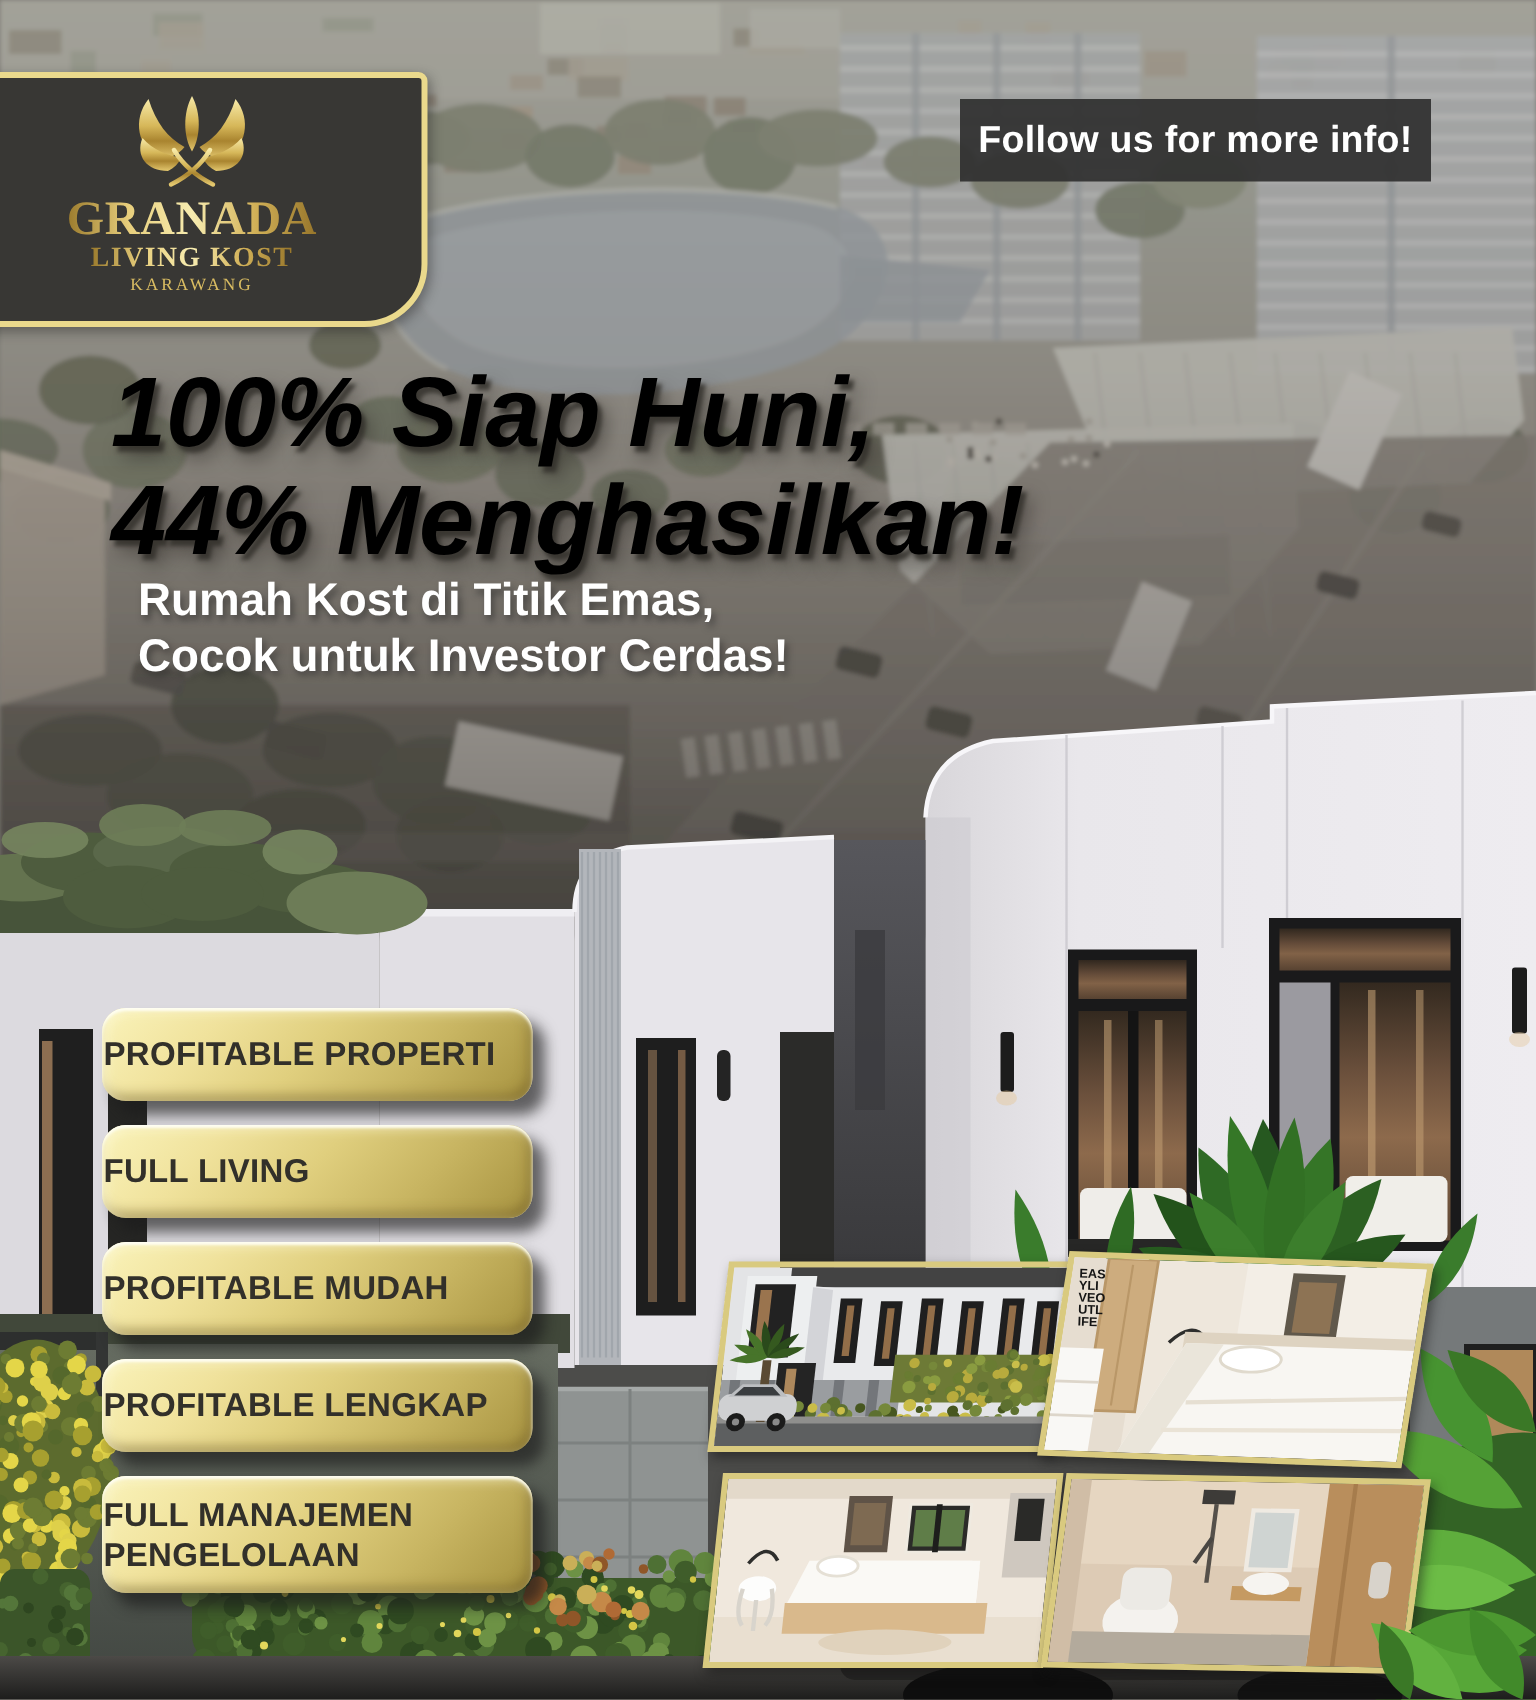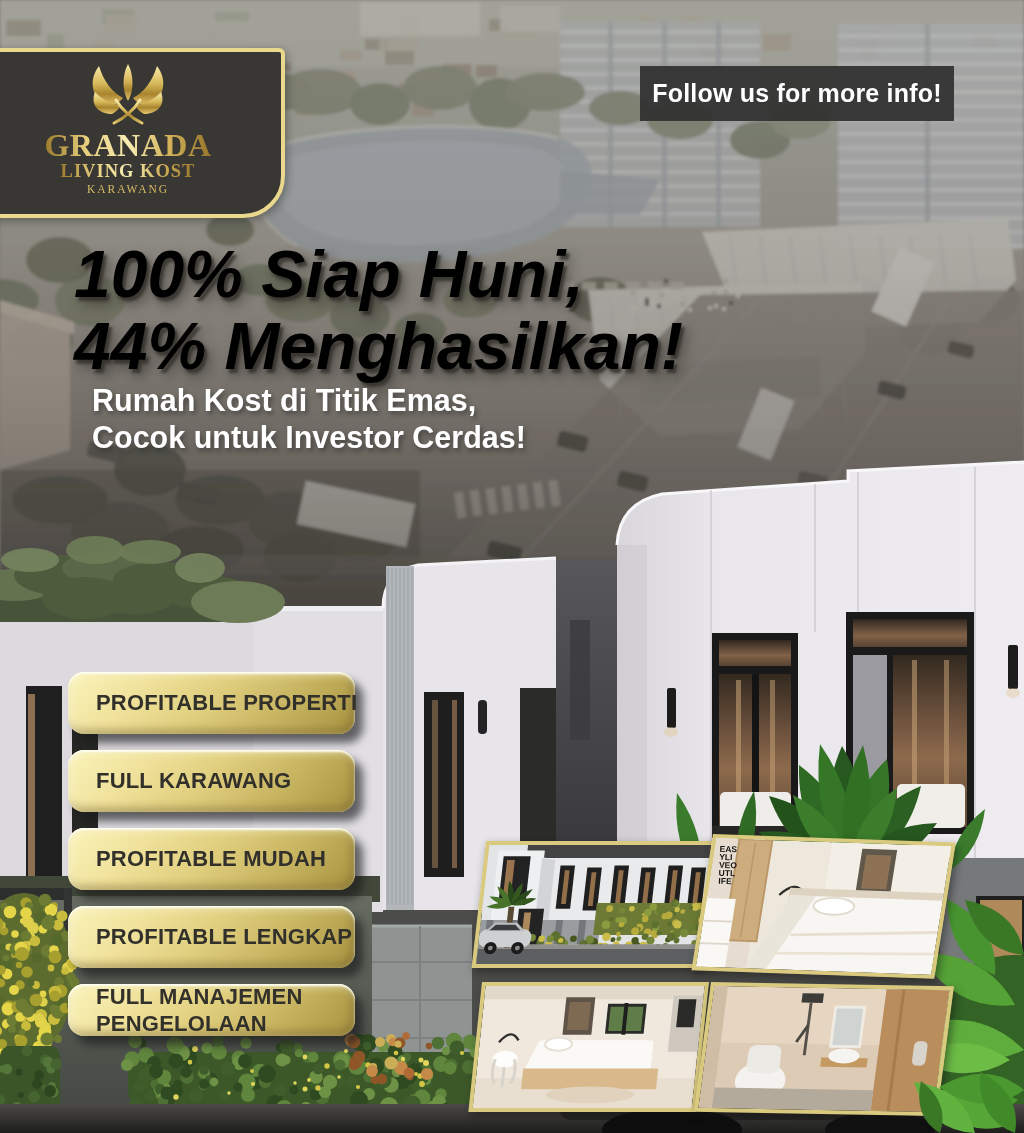--- a/index.html
+++ b/index.html
@@ -18,23 +18,23 @@
     text-shadow:3px 4px 3px rgba(48,45,40,0.8), 6px 8px 12px rgba(45,42,38,0.55);}
   #h1a{top:236px;font-size:66px;}
   #h1b{top:308px;font-size:66px;}
   #sub{position:absolute;left:72px;top:382px;color:#fff;font-weight:bold;
     font-size:30.5px;line-height:36.5px;
     text-shadow:2px 3px 5px rgba(40,40,40,0.6);margin-left:20px;}
   .btn{position:absolute;left:68px;width:287px;height:62px;border-radius:16px;
     background:linear-gradient(133deg,#faf3ba 0%,#f0e29c 25%,#e0cf7e 48%,#c8b562 72%,#a6923f 100%);
     box-shadow:8px 9px 9px rgba(28,28,28,0.65), inset 0 2px 2px rgba(255,255,245,0.95), inset 3px 3px 8px rgba(255,252,220,0.6), inset -3px -4px 8px rgba(110,90,35,0.5);
     display:flex;align-items:center;color:#32302a;font-weight:bold;font-size:22px;
-    padding-left:28px;box-sizing:border-box;letter-spacing:0.2px;white-space:nowrap;}
+    padding-left:1px;box-sizing:border-box;letter-spacing:0.2px;white-space:nowrap;}
   #b1{top:672px;} #b2{top:750px;} #b3{top:828px;} #b4{top:906px;}
-  #b5{top:984px;height:52px;line-height:27px;white-space:normal;}
+  #b5{top:984px;height:78px;line-height:27px;white-space:normal;}
   .ph{position:absolute;border:4px solid #d9ca7f;box-sizing:border-box;
       overflow:hidden;box-shadow:3px 4px 8px rgba(20,20,20,0.5);}
   .ph svg{position:absolute;left:0;top:0;width:100%;height:100%;}
   #p1{left:486px;top:841px;width:230px;height:127px;transform:skewX(-6.5deg);transform-origin:top left;}
   #p2{left:713px;top:834px;width:243px;height:137px;transform:rotate(2deg) skewX(-7deg);transform-origin:top left;}
   #p3{left:482px;top:982px;width:227px;height:130px;transform:skewX(-6deg);transform-origin:top left;}
   #p4{left:711px;top:982px;width:243px;height:130px;transform:rotate(1deg) skewX(-6.5deg);transform-origin:top left;}
   #vtxt{position:absolute;left:719px;top:845px;width:18px;color:#151515;font-weight:bold;
      font-size:8.5px;line-height:8px;transform:rotate(2deg);word-break:break-all;}
 </style>
@@ -783,21 +783,21 @@
 <text x="128" y="108" text-anchor="middle" font-family="Liberation Serif, serif" font-size="32" font-weight="bold" letter-spacing="0.5" fill="url(#gold2)">GRANADA</text>
 <text x="128" y="129" text-anchor="middle" font-family="Liberation Serif, serif" font-size="18.5" font-weight="bold" letter-spacing="1" fill="url(#gold2)">LIVING KOST</text>
 <text x="128" y="145" text-anchor="middle" font-family="Liberation Serif, serif" font-size="11.5" letter-spacing="2" fill="#d9bc62">KARAWANG</text>
 </svg>
 
 <div id="h1a">100% Siap Huni,</div>
 <div id="h1b">44% Menghasilkan!</div>
 <div id="sub">Rumah Kost di Titik Emas,<br>Cocok untuk Investor Cerdas!</div>
 
 <div class="btn" id="b1">PROFITABLE PROPERTI</div>
-<div class="btn" id="b2">FULL KARAWANG</div>
+<div class="btn" id="b2">FULL LIVING</div>
 <div class="btn" id="b3">PROFITABLE MUDAH</div>
 <div class="btn" id="b4">PROFITABLE LENGKAP</div>
 <div class="btn" id="b5">FULL MANAJEMEN<br>PENGELOLAAN</div>
 
 <div class="ph" id="p1">
     <svg viewBox="0 0 230 127" preserveAspectRatio="none">
 <rect width="230" height="127" fill="#e3e4e6"></rect>
 <polygon points="40,0 230,0 230,28 40,12" fill="#3a3a3a" opacity="0.95"></polygon>
 <rect x="10" y="6" width="48" height="74" fill="#edeff0"></rect>
 <rect x="16" y="12" width="28" height="52" fill="#222222"></rect>

